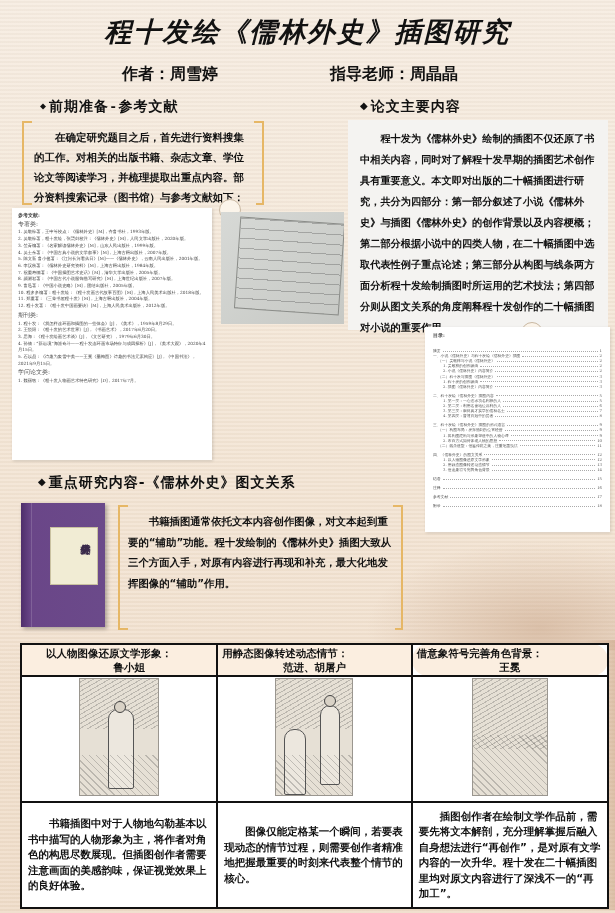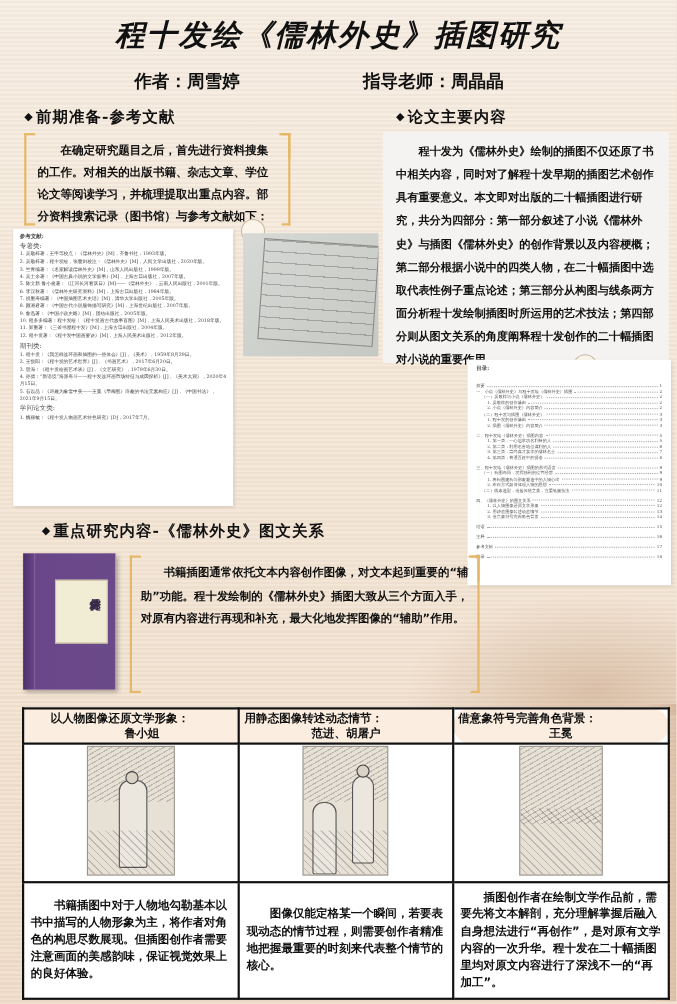--- a/index.html
+++ b/index.html
@@ -102,21 +102,21 @@
   .book .label {
     position: absolute; left: 29px; top: 24px; width: 48px; height: 58px;
     background: #f1ecd4; border: 1px solid #c9c1a0;
   }
   .book .label-title {
     position: absolute; right: 6px; top: 8px; width: 12px;
     font-family: "DejaVu Serif", serif; font-weight: bold; font-size: 10px; line-height: 11px;
     color: #3a2a4a; writing-mode: vertical-rl;
   }
   .relation-box {
-    position: absolute; left: 118px; top: 505px; width: 318px; height: 125px;
+    position: absolute; left: 118px; top: 505px; width: 285px; height: 125px;
     padding: 6px 10px; font-weight: bold; font-size: 10.4px; line-height: 20.5px; color: #111;
   }
   table.cases {
     position: absolute; left: 20px; top: 643px; width: 589px; height: 264px;
     border-collapse: collapse; background: #fff;
   }
   table.cases td, table.cases th {
     border: 2px solid #111; vertical-align: middle;
   }
   table.cases th {
@@ -154,21 +154,21 @@
 <body>
 
 <div class="poster">
   <div class="mountain"></div>
   <div class="mountain2"></div>
 
   <div class="title">程十发绘《儒林外史》插图研究</div>
   <div class="author">作者：周雪婷</div>
   <div class="advisor">指导老师：周晶晶</div>
 
-  <div class="section-heading" style="left:22px; top:98px;">
+  <div class="section-heading" style="left:40px; top:98px;font-family:Liberation Mono, monospace;">
     <span class="dia">◆</span><span>前期准备-参考文献</span>
   </div>
   <div class="bracket-box" style="left:22px; top:121px; width:242px; height:84px;">
     <span class="br-tr"></span>
     <p class="indent" style="padding:0 2px;">在确定研究题目之后，首先进行资料搜集的工作。对相关的出版书籍、杂志文章、学位论文等阅读学习，并梳理提取出重点内容。部分资料搜索记录（图书馆）与参考文献如下：</p>
   </div>
   <div class="circle" style="left:219px; top:199px;"></div>
 
   <div class="refs">
     <div class="rh">参考文献:</div>

